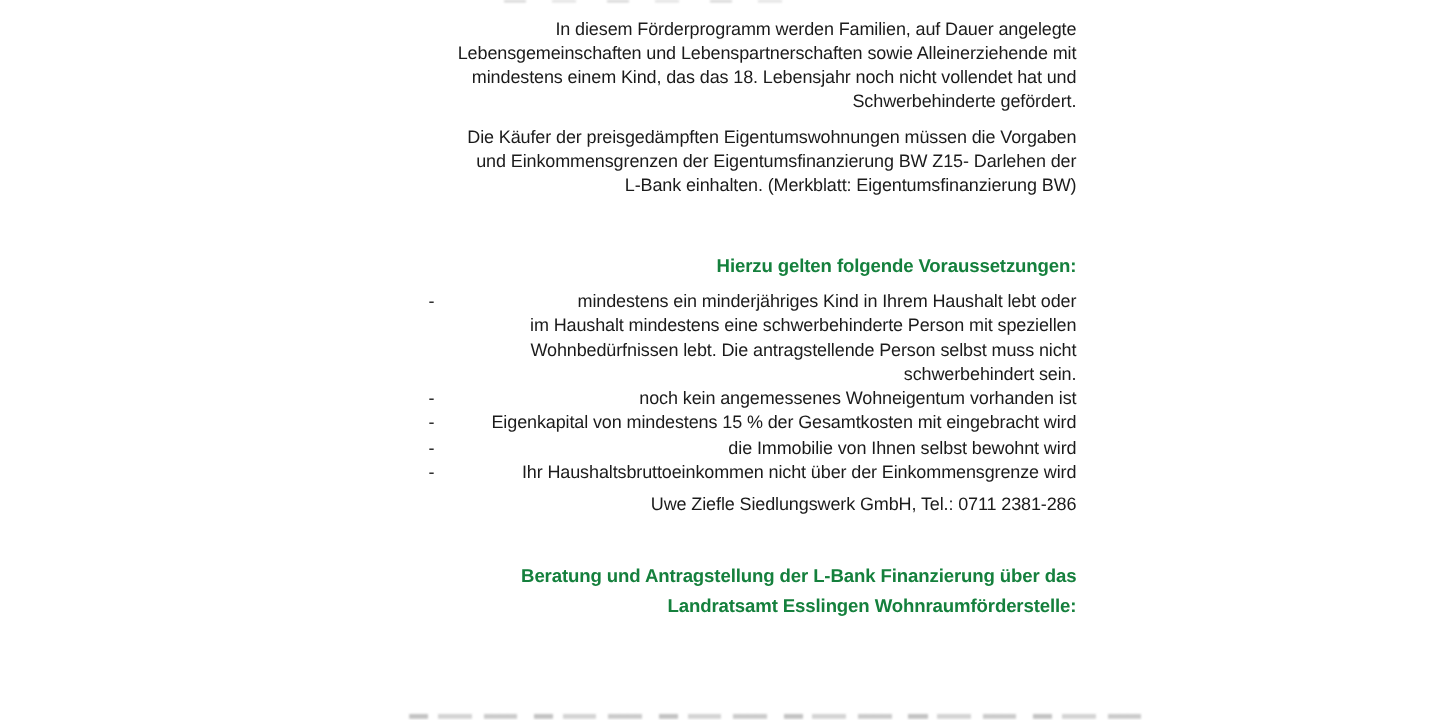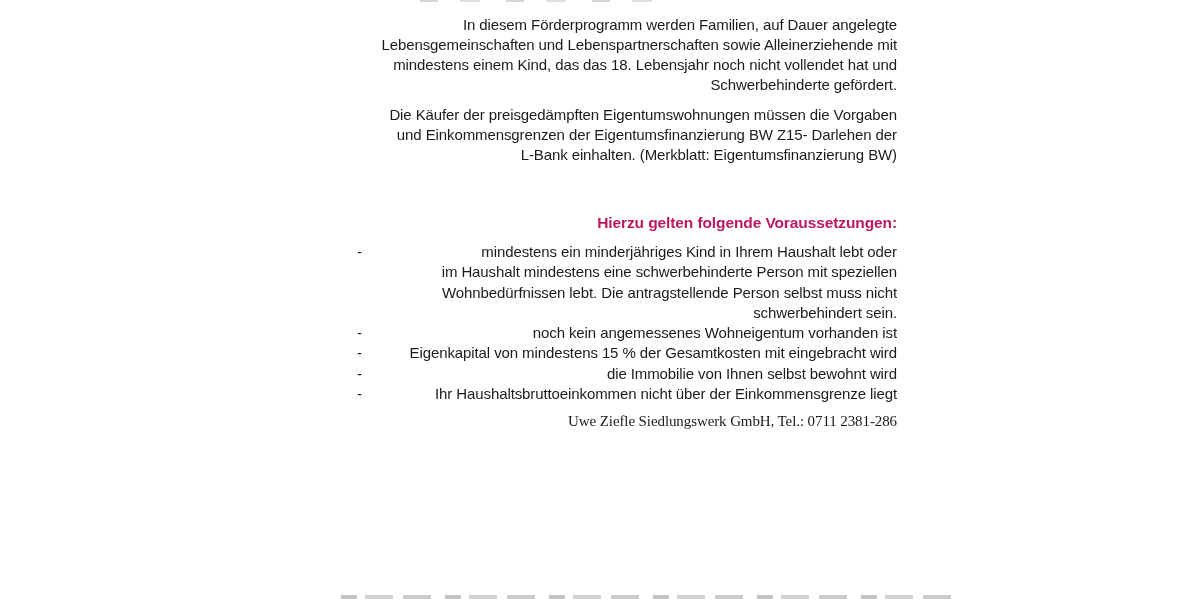--- a/index.html
+++ b/index.html
@@ -31,21 +31,21 @@
   }
   .p1 { margin-top: 15px; }
   .p2 { margin-top: 10px; }
   .doc-heading {
     margin: 0;
     font-size: 15.5px;
     font-weight: bold;
     line-height: 25px;
     letter-spacing: -0.1px;
     white-space: pre-wrap;
-    color: #be185d;
+    color: #15803d;
   }
   .h-requirements { margin-top: 45px; }
   .h-reservation  { margin-top: 44px; }
   .h-financing    { margin-top: 37px; }
   .req-list {
     margin: 7px 0 0 0;
     padding: 0;
     list-style: none;
     font-size: 15px;
     line-height: 20.3px;
@@ -57,21 +57,21 @@
   }
   .bullet-marker {
     flex: 0 0 21px;
     width: 21px;
   }
   .li-text {
     flex: 1 1 auto;
     white-space: pre-wrap;
     margin-left: 28px;
   }
-  .contact-line { margin-top: 7px; font-family: Liberation Serif, serif; }
+  .contact-line { margin-top: 7px; }
   
   .cutoff-strip {
     position: absolute;
     filter: blur(0.7px);
     pointer-events: none;
   }
   .cutoff-top {
     left: 420px;
     top: 0;
     width: 250px;
@@ -129,23 +129,25 @@
     <li>
       <span class="bullet-marker">-</span>
       <span class="li-text">Eigenkapital von mindestens 15 % der Gesamtkosten mit eingebracht wird</span>
     </li>
     <li>
       <span class="bullet-marker">-</span>
       <span class="li-text">die Immobilie von Ihnen selbst bewohnt wird</span>
     </li>
     <li>
       <span class="bullet-marker">-</span>
-      <span class="li-text">Ihr Haushaltsbruttoeinkommen nicht über der Einkommensgrenze liegt</span>
+      <span class="li-text">Ihr Haushaltsbruttoeinkommen nicht über der Einkommensgrenze wird</span>
     </li>
   </ul>
 
 
   <p class="body-text contact-line">Uwe Ziefle Siedlungswerk GmbH, Tel.: 0711 2381-286</p>
 
+  <h2 class="doc-heading h-financing">Beratung und Antragstellung der L-Bank Finanzierung über das
+Landratsamt Esslingen Wohnraumförderstelle:</h2>
 
 </div>
 
 <div class="cutoff-strip cutoff-bottom"></div>
 
 </body></html>

